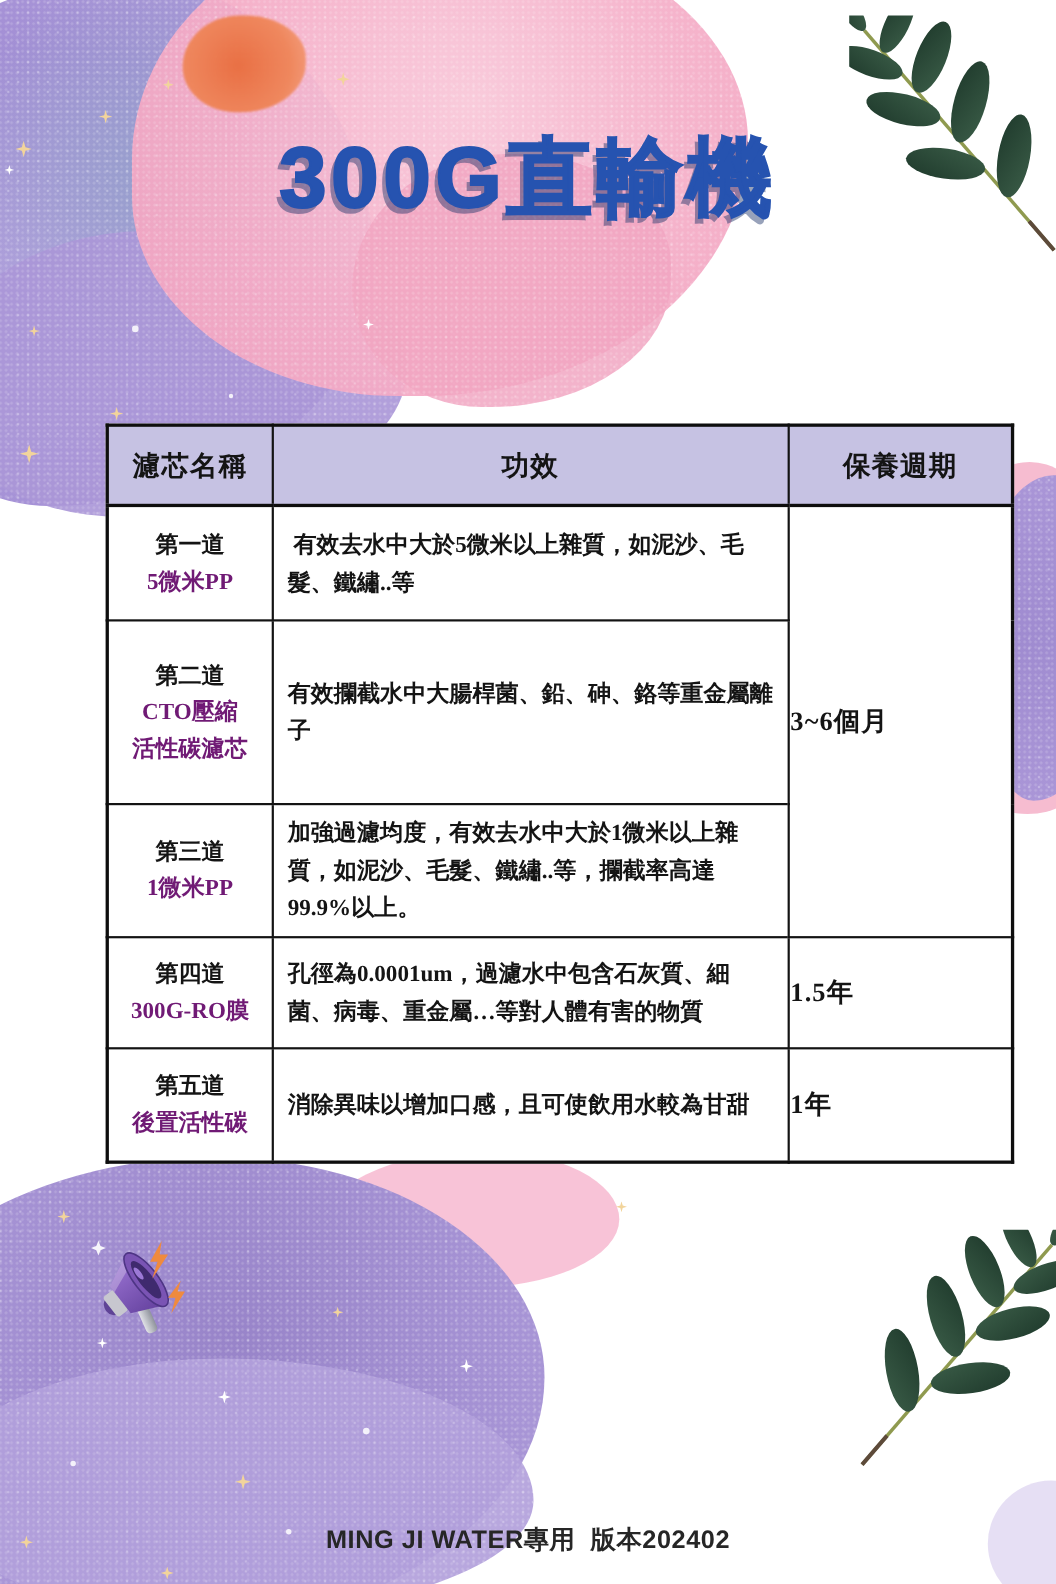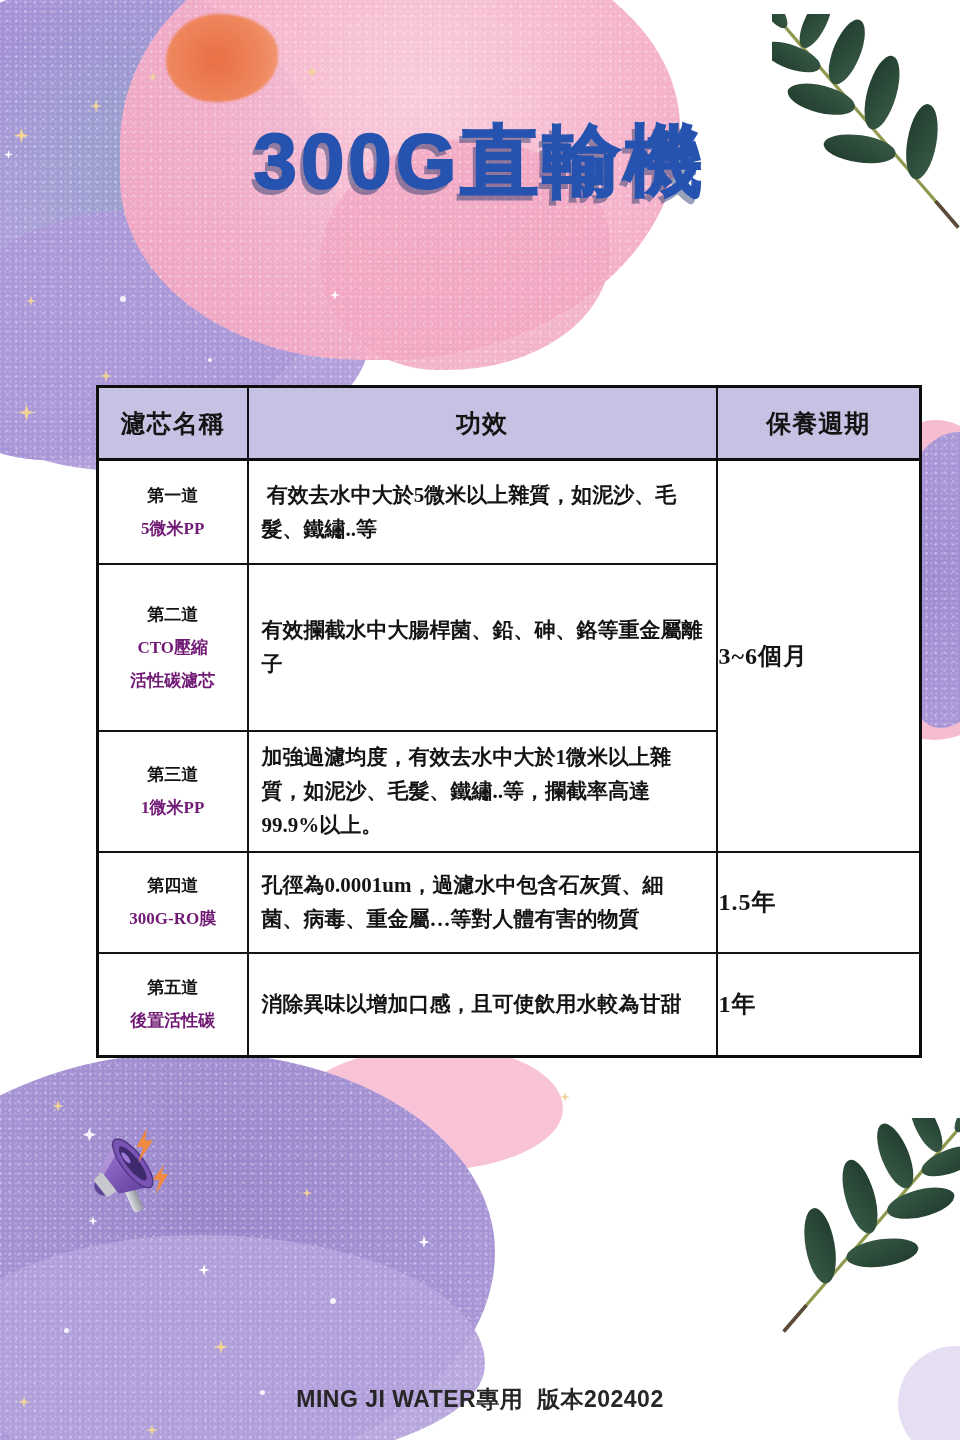--- a/index.html
+++ b/index.html
@@ -74,21 +74,21 @@
     margin-left:28px;
   }
   table.filters th,table.filters td{border:2px solid #131313;vertical-align:middle;}
   table.filters thead th{
     background:#c6c2e3;font-size:25px;font-weight:bold;color:#141414;
     border-bottom:3px solid #0e0e0e;height:68px;letter-spacing:1px;
   }
   table.filters td{background:#ffffff;}
   tr.rh0{height:104px;} tr.rh1{height:167px;} tr.rh2{height:121px;}
   tr.rh3{height:101px;} tr.rh4{height:104px;}
-  td.name{text-align:center;font-weight:bold;font-size:17px;line-height:33px;color:#141414;}
+  td.name{text-align:center;font-weight:bold;font-size:21px;line-height:33px;color:#141414;}
   td.name .model{color:#701a75;}
   td.effect{font-weight:bold;font-size:21px;line-height:34px;color:#141414;
     padding:4px 12px 4px 13px;text-align:left;}
   td.cycle{text-align:left;font-weight:bold;font-size:24px;color:#141414;letter-spacing:1px;}
   
   .notes{position:absolute;z-index:2;left:183px;top:1116px;width:660px;
     font-weight:bold;font-size:22px;line-height:34px;color:#101010;}
   .notes .note{margin:0;}
   .megaphone{position:absolute;z-index:2;left:76px;top:1124px;}
   

